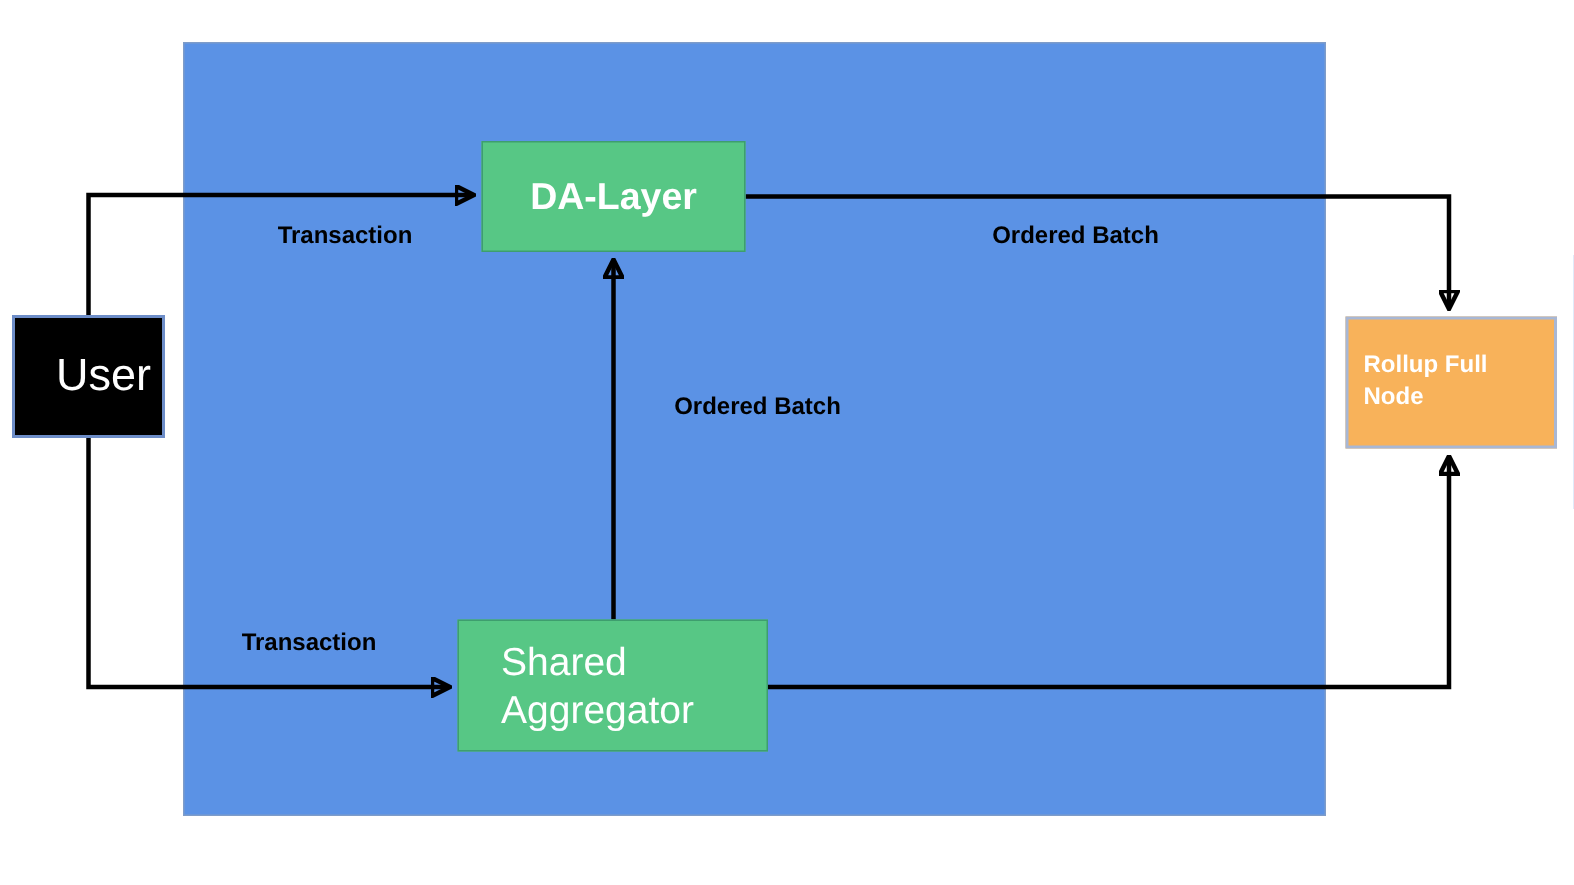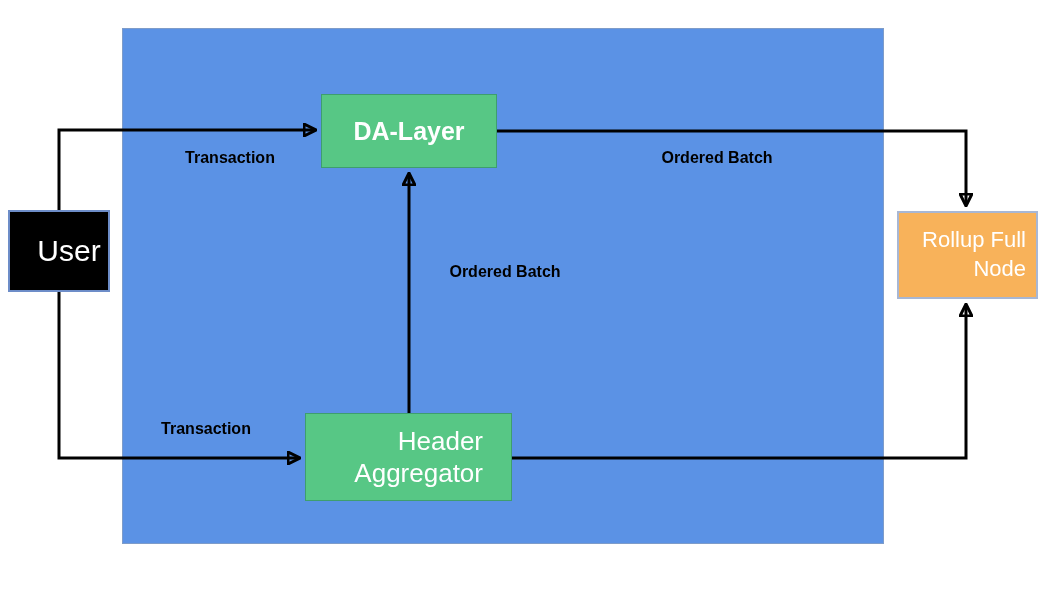--- a/index.html
+++ b/index.html
@@ -29,21 +29,21 @@
   svg.edges path, svg.edges line {
     stroke: #000000;
     stroke-width: 3;
     fill: none;
   }
   .node {
     position: absolute;
     display: flex;
     align-items: center;
     justify-content: center;
-    text-align: right;
+    text-align: left;
     box-sizing: border-box;
     z-index: 3;
   }
   .node-user {
     left: 8px; top: 210px;
     width: 102px; height: 82px;
     background: #000000;
     border: 2px solid #6d8dc8;
     color: #ffffff;
     font-size: 30px;
@@ -68,22 +68,22 @@
     font-weight: 400;
     line-height: 1.25;
     padding: 0 28px;
   }
   .node-rollup {
     left: 897px; top: 211px;
     width: 141px; height: 88px;
     background: #f8b25a;
     border: 2px solid #a8b7d4;
     color: #ffffff;
-    font-size: 22px;
-    font-weight: 400;
+    font-size: 16px;
+    font-weight: 700;
     line-height: 1.3;
     padding: 0 10px;
   }
   .edge-label {
     position: absolute;
     color: #000000;
     font-size: 16px;
     font-weight: 700;
     white-space: nowrap;
     z-index: 4;
@@ -120,21 +120,21 @@
 
   <div class="node node-user">
     <span>User</span>
   </div>
 
   <div class="node node-green node-da-layer">
     <span>DA-Layer</span>
   </div>
 
   <div class="node node-green node-shared-aggregator">
-    <span>Header Aggregator</span>
+    <span>Shared Aggregator</span>
   </div>
 
   <div class="node node-rollup">
     <span>Rollup Full Node</span>
   </div>
 
   <div class="edge-label centered" style="left:230px; top:158px;">Transaction</div>
 
   <div class="edge-label centered" style="left:206px; top:429px;">Transaction</div>
 

